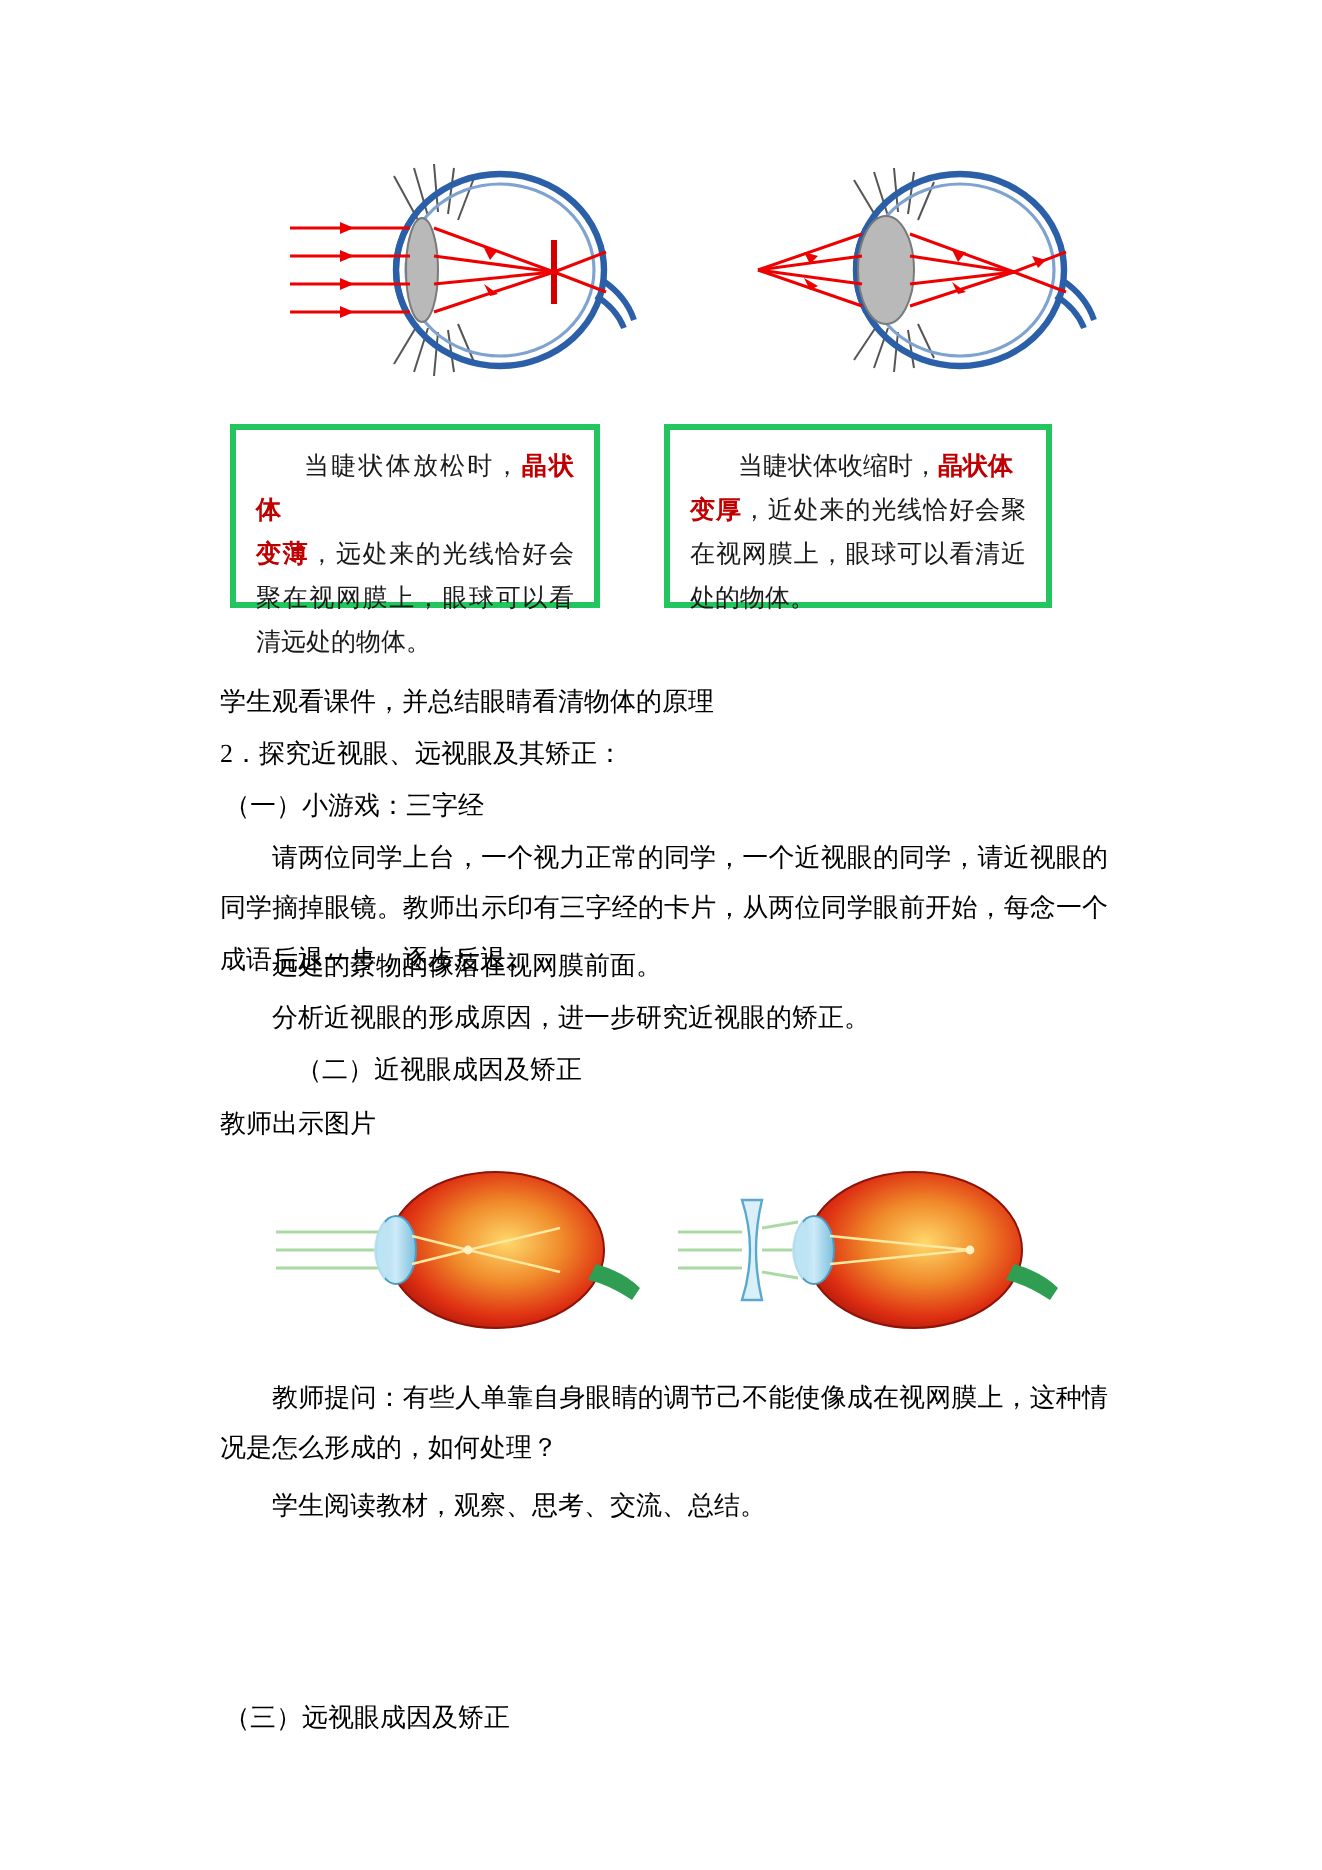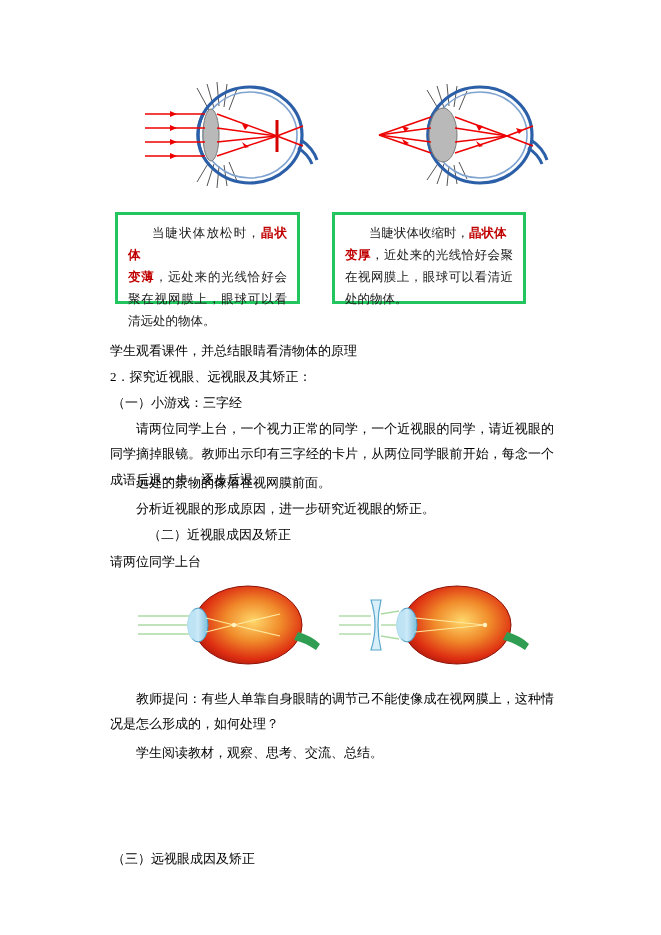--- a/index.html
+++ b/index.html
@@ -222,21 +222,21 @@
   <div class="para b" style="top:390px;left:112px;">（一）小游戏：三字经</div>
 
   <div class="para ind" style="top:416px;">请两位同学上台，一个视力正常的同学，一个近视眼的同学，请近视眼的同学摘掉眼镜。教师出示印有三字经的卡片，从两位同学眼前开始，每念一个成语后退一步，逐步后退。</div>
 
   <div class="para ind" style="top:470px;">远处的景物的像落在视网膜前面。</div>
 
   <div class="para ind" style="top:496px;">分析近视眼的形成原因，进一步研究近视眼的矫正。</div>
 
   <div class="para b" style="top:522px;left:124px;margin-left:24px;">（二）近视眼成因及矫正</div>
 
-  <div class="para" style="top:549px;">请两位同学上台</div>
+  <div class="para" style="top:549px;">教师出示图片</div>
 
   <div class="eyeball-row">
 
     <div class="eyeball-fig a">
       <svg width="210" height="90" viewBox="0 0 210 90">
         <defs>
           <radialGradient id="eg1" cx="55%" cy="45%" r="62%">
             <stop offset="0%" stop-color="#ffd86b"></stop>
             <stop offset="42%" stop-color="#f08a2a"></stop>
             <stop offset="78%" stop-color="#de2f12"></stop>

